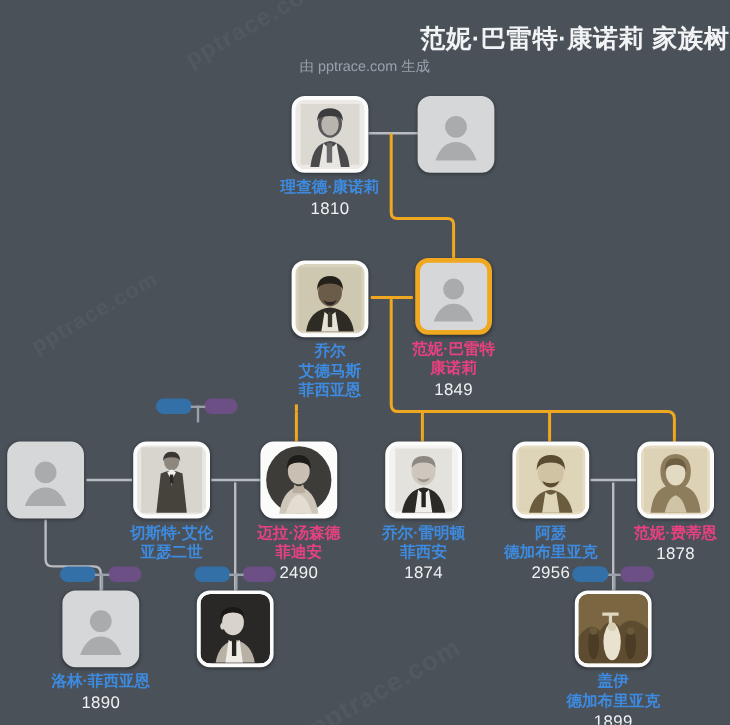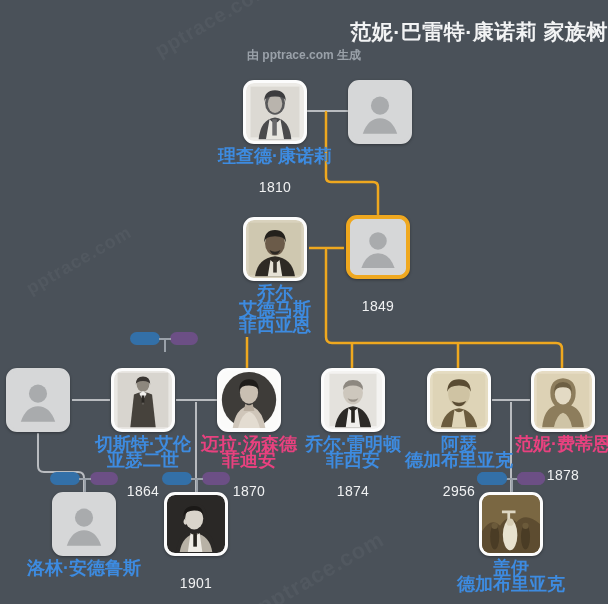--- a/index.html
+++ b/index.html
@@ -15,21 +15,21 @@
 
   
   .title {
     position:absolute; left:0; right:0; top:18px;
     text-align:right; color:#f2f3f4;
     font-size:21px; font-weight:700; letter-spacing:.5px;
   }
   .subtitle {
     position:absolute; left:0; right:0; top:47px;
     text-align:center; color:#9aa1a9;
-    font-size:12px; font-weight:700;
+    font-size:12px; font-weight:400;
   }
 
   
   .watermark {
     position:absolute; color:rgba(255,255,255,.045);
     font-size:22px; font-weight:700; letter-spacing:1px;
     transform:rotate(-30deg); transform-origin:center center;
     white-space:nowrap; pointer-events:none; user-select:none;
   }
   .wm1 { left:148px; top:8px; font-size:20px; }
@@ -48,23 +48,23 @@
     border:3px solid #fcfcfc;
   }
   .card.ph { background:#d6d7d8; border-color:#d6d7d8; }
   .card.focus { border:4px solid #efa81f; }
   .photo { width:100%; height:100%; display:block; border-radius:8px; }
 
   .label {
     position:absolute; top:68px; left:-70px; width:140px;
     text-align:center; line-height:16px;
   }
-  .nm { font-size:18px; font-weight:700; color:#3d8be0; display:block; }
+  .nm { font-size:13px; font-weight:700; color:#3d8be0; display:block; }
   .nm.f { color:#e8417f; }
-  .yr { font-size:14px; color:#f0f1f2; display:block; margin-top:15px; letter-spacing:.3px; }
+  .yr { font-size:14px; color:#f0f1f2; display:block; margin-top:1px; letter-spacing:.3px; }
 
   
   .badges { position:absolute; width:0; height:0; }
   .pill { position:absolute; height:13px; border-radius:7px; top:0; }
   .pill.b { width:30px; background:#3370a8; left:-34px; }
   .pill.p { width:28px; background:#6c4f85; left:6px; }
   .bwire { position:absolute; background:#9aa1a9; }
 </style>
 </head>
 <body>
@@ -181,20 +181,21 @@
 
   <div class="node" style="left:378px; top:215px;">
     <div class="card ph focus">
       <svg class="photo" viewBox="0 0 64 64">
         <rect width="64" height="64" fill="#d6d7d8"></rect>
         <circle cx="32" cy="25" r="10" fill="#a9abad"></circle>
         <path d="M13 56 q6 -17 19 -17 q13 0 19 17z" fill="#a9abad"></path>
       </svg>
     </div>
     <div class="label">
+      <span class="nm f">范妮·巴雷特<br>康诺莉</span>
       <span class="yr">1849</span>
     </div>
   </div>
 
   <div class="node" style="left:38px; top:368px;">
     <div class="card ph">
       <svg class="photo" viewBox="0 0 64 64">
         <rect width="64" height="64" fill="#d6d7d8"></rect>
         <circle cx="32" cy="25" r="10" fill="#a9abad"></circle>
         <path d="M13 56 q6 -17 19 -17 q13 0 19 17z" fill="#a9abad"></path>
@@ -210,39 +211,38 @@
         <ellipse cx="32" cy="15" rx="7" ry="8" fill="#8d877d"></ellipse>
         <path d="M32 6 q-8 0 -8 9 q1 -4 8 -4 q7 0 8 4 q0 -9 -8 -9z" fill="#3a3632"></path>
         <path d="M22 26 q10 -5 20 0 l4 36 h-28z" fill="#46423c"></path>
         <path d="M30 26 q2 6 2 12 q0 -6 2 -12z" fill="#ecebe7"></path>
         <path d="M28 25 l4 7 l4 -7 l-4 -3z" fill="#f2f1ee"></path>
         <rect x="30.5" y="27" width="3" height="8" fill="#2c2925"></rect>
       </svg>
     </div>
     <div class="label">
       <span class="nm">切斯特·艾伦<br>亚瑟二世</span>
-      <span class="yr">1864</span>
     </div>
   </div>
 
   <div class="node" style="left:249px; top:368px;">
     <div class="card">
       <svg class="photo" viewBox="0 0 64 64">
         <rect width="64" height="64" fill="#fbfbfa"></rect>
         <ellipse cx="32" cy="32" rx="30" ry="31" fill="#3e3c39"></ellipse>
         <ellipse cx="32" cy="24" rx="10" ry="12" fill="#c9bfb2"></ellipse>
         <path d="M32 9 q-11 0 -11 13 q2 -6 11 -6 q9 0 11 6 q0 -13 -11 -13z" fill="#1f1d1b"></path>
         <path d="M14 63 q3 -22 18 -25 q15 3 18 25z" fill="#cfc6ba"></path>
         <path d="M20 63 q4 -16 12 -18 q8 2 12 18z" fill="#e3dcd1"></path>
         <path d="M28 36 q4 4 8 0 l2 8 h-12z" fill="#b8ad9f"></path>
       </svg>
     </div>
     <div class="label">
       <span class="nm f">迈拉·汤森德<br>菲迪安</span>
-      <span class="yr">1870</span>
+      <span class="yr">2490</span>
     </div>
   </div>
 
   <div class="node" style="left:353px; top:368px;">
     <div class="card">
       <svg class="photo" viewBox="0 0 64 64">
         <rect width="64" height="64" fill="#f4f3f1"></rect>
         <rect x="6" y="3" width="52" height="58" fill="#e4e2dd"></rect>
         <path d="M12 62 q4 -21 20 -23 q16 2 20 23z" fill="#2c2a27"></path>
         <ellipse cx="32" cy="24" rx="11" ry="13" fill="#cdc7bd"></ellipse>
@@ -295,39 +295,39 @@
 
   <div class="node" style="left:84px; top:492px;">
     <div class="card ph">
       <svg class="photo" viewBox="0 0 64 64">
         <rect width="64" height="64" fill="#d6d7d8"></rect>
         <circle cx="32" cy="25" r="10" fill="#a9abad"></circle>
         <path d="M13 56 q6 -17 19 -17 q13 0 19 17z" fill="#a9abad"></path>
       </svg>
     </div>
     <div class="label">
-      <span class="nm">洛林·安德鲁斯</span>
+      <span class="nm">洛林·菲西亚恩</span>
+      <span class="yr">1890</span>
     </div>
   </div>
 
   <div class="node" style="left:196px; top:492px;">
     <div class="card">
       <svg class="photo" viewBox="0 0 64 64">
         <rect width="64" height="64" fill="#2a2826"></rect>
         <path d="M34 10 q-14 1 -14 16 q0 8 4 13 q-12 4 -14 25 h44 q-2 -21 -14 -25 q4 -5 4 -13 q0 -15 -10 -16z" fill="#2a2826"></path>
         <ellipse cx="30" cy="26" rx="10" ry="12" fill="#d9d4cb"></ellipse>
         <path d="M30 12 q-12 0 -12 12 q3 -7 12 -7 q9 0 10 6 q0 -11 -10 -11z" fill="#1b1917"></path>
         <path d="M20 26 q-3 3 -1 6 q2 2 3 -1z" fill="#d9d4cb"></path>
         <path d="M14 63 q3 -18 18 -21 q15 3 18 21z" fill="#b8b2a6"></path>
         <path d="M26 42 q5 6 10 0 l3 21 h-16z" fill="#efece5"></path>
         <rect x="29" y="42" width="4" height="15" fill="#26241f"></rect>
       </svg>
     </div>
     <div class="label">
-      <span class="yr">1901</span>
     </div>
   </div>
 
   <div class="node" style="left:511px; top:492px;">
     <div class="card">
       <svg class="photo" viewBox="0 0 64 64">
         <rect width="64" height="64" fill="#6e5c3c"></rect>
         <rect x="0" y="0" width="64" height="64" fill="#7a6742"></rect>
         <path d="M0 40 q10 -16 20 -6 q8 -14 18 -4 q10 -12 26 2 v32 h-64z" fill="#5d4c30"></path>
         <path d="M28 18 h3 v30 h-3z" fill="#ded7c2"></path>

